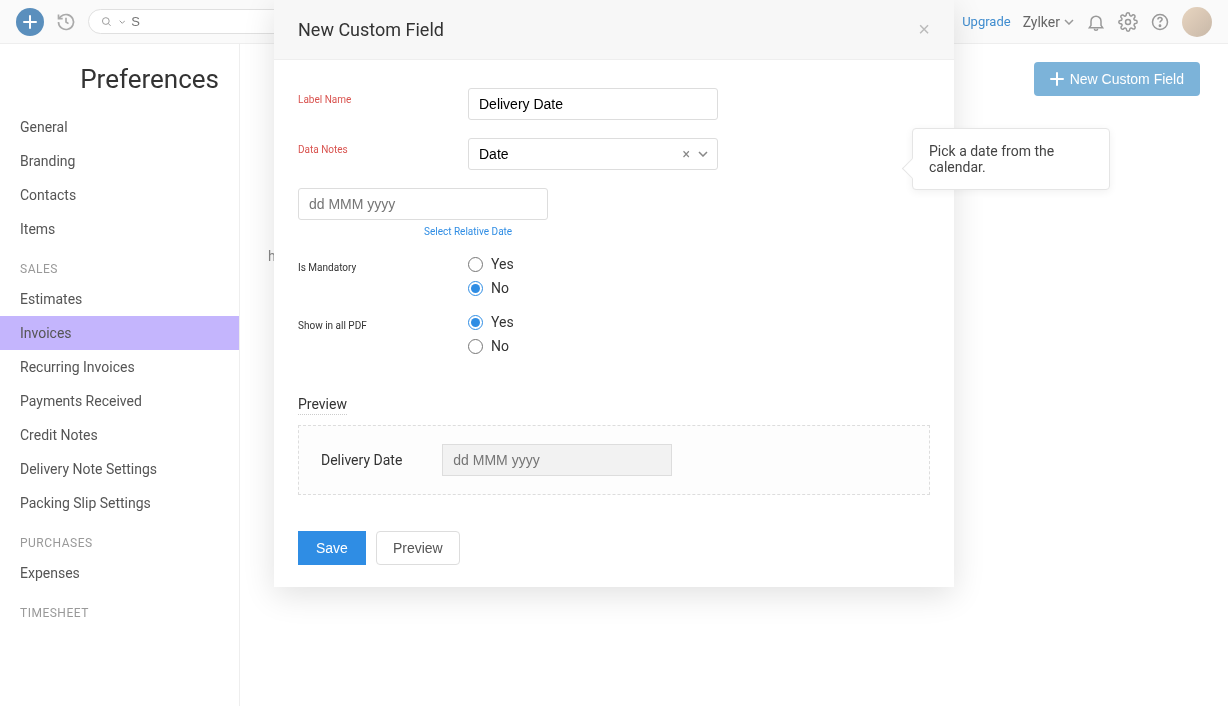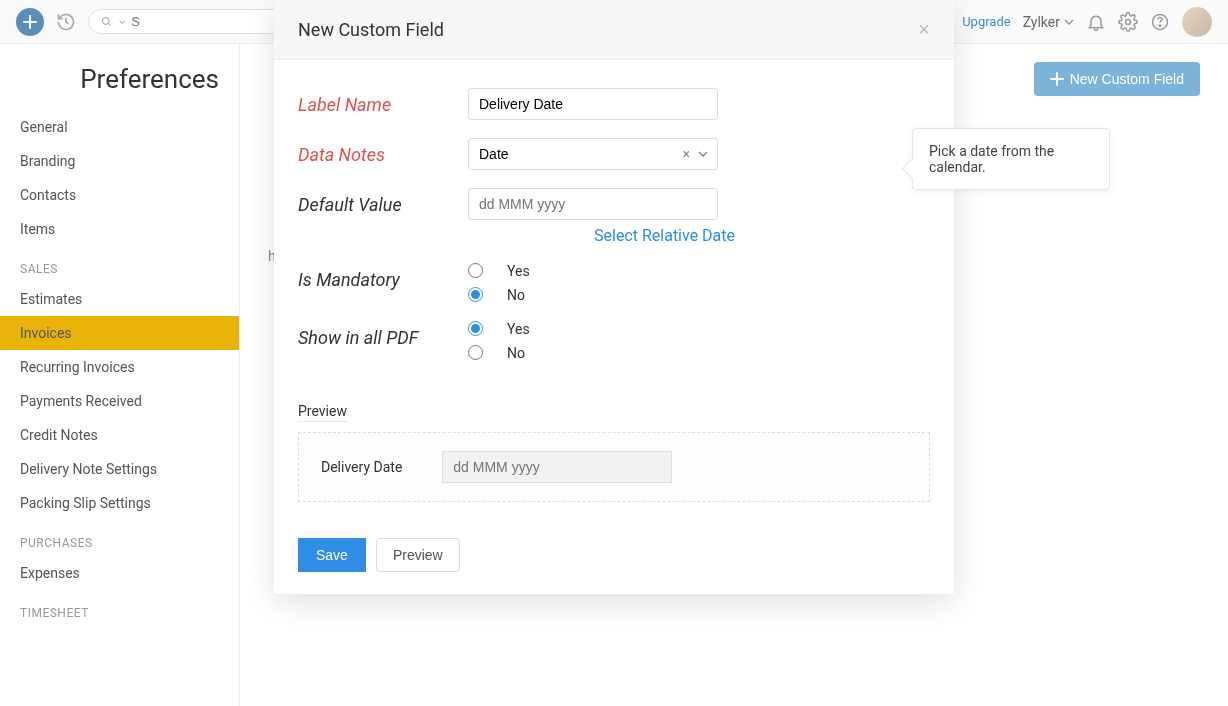--- a/index.html
+++ b/index.html
@@ -14,45 +14,45 @@
 .plan-text { color: #888; font-size: 13px; }
 .upgrade-link { color: #408dcf; font-size: 13px; cursor: pointer; }
 .org-name { color: #666; font-size: 14px; display: flex; align-items: center; gap: 4px; cursor: pointer; }
 .topbar-icon { color: #888; cursor: pointer; }
 .avatar { width: 30px; height: 30px; border-radius: 50%; background: linear-gradient(135deg, #e8d5c0, #c8b8a8); cursor: pointer; }
 
 .page-body { display: flex; height: calc(100vh - 44px); }
 .sidebar { width: 240px; border-right: 1px solid #eee; padding: 20px 0; overflow-y: auto; }
 .sidebar h1 { font-size: 26px; font-weight: 400; color: #333; padding: 0 20px 16px; text-align: right; }
 .nav-item { padding: 9px 20px; color: #555; cursor: pointer; font-size: 14px; }
-.nav-item.active { background: #eab308; }
+.nav-item.active { background: #c4b5fd; }
 .nav-header { padding: 16px 20px 6px; color: #999; font-size: 12px; letter-spacing: 0.5px; }
 
 .main-area { flex: 1; padding: 24px 28px; position: relative; }
 .new-field-btn { position: absolute; right: 28px; top: 18px; background: #7cb3d9; color: #fff; border: none; padding: 9px 16px; border-radius: 4px; font-size: 14px; cursor: pointer; display: flex; align-items: center; gap: 6px; }
 .hint-text { color: #888; margin-top: 180px; }
 
 .modal-overlay { position: fixed; top: 0; left: 0; right: 0; bottom: 0; display: flex; justify-content: center; align-items: flex-start; pointer-events: none; }
 .modal { width: 680px; background: #fff; box-shadow: 0 8px 30px rgba(0,0,0,0.12); pointer-events: auto; margin-top: 0; }
 .modal-header { padding: 18px 24px; border-bottom: 1px solid #eee; display: flex; justify-content: space-between; align-items: center; background: #f7f7f7; }
 .modal-header h2 { font-size: 18px; font-weight: 400; color: #333; }
 .close-btn { color: #bbb; cursor: pointer; font-size: 20px; background: none; border: none; }
 .modal-body { padding: 28px 24px 20px; }
 .form-row { display: flex; align-items: flex-start; margin-bottom: 18px; }
-.form-label { width: 170px; padding-top: 6px; color: #333; font-size: 18px; font-style: italic; }
+.form-label { width: 170px; padding-top: 6px; color: #333; font-size: 10px; }
 .form-label.required { color: #d9534f; }
 .form-control { flex: 1; }
 .text-input, .select-input { width: 250px; padding: 7px 10px; border: 1px solid #ddd; border-radius: 3px; font-size: 14px; outline: none; }
 .select-wrap { position: relative; width: 250px; display: flex; align-items: center; border-radius: 11px; }
 .select-input { padding-right: 50px; }
 .select-clear { position: absolute; right: 28px; color: #888; cursor: pointer; font-size: 14px; }
 .select-chevron { position: absolute; right: 10px; color: #888; cursor: pointer; }
-.link-action { color: #2f8de4; font-size: 16px; cursor: pointer; display: inline-block; margin-top: 6px; margin-left: 126px; }
+.link-action { color: #2f8de4; font-size: 10px; cursor: pointer; display: inline-block; margin-top: 6px; margin-left: 126px; }
 .radio-group { display: flex; flex-direction: column; gap: 8px; }
-.radio-item { display: flex; align-items: flex-start; gap: 24px; cursor: pointer; }
+.radio-item { display: flex; align-items: center; gap: 8px; cursor: pointer; }
 .radio-item input { width: 15px; height: 15px; accent-color: #2f8de4; }
 
 .preview-title { font-size: 14px; color: #333; margin: 24px 0 10px; border-bottom: 1px dotted #ccc; display: inline-block; padding-bottom: 2px; }
 .preview-box { border: 1px dashed #ddd; padding: 18px 22px; background: #fdfdfd; display: flex; align-items: center; gap: 40px; }
 .preview-box input { width: 230px; padding: 7px 10px; border: 1px solid #ddd; background: #f2f2f2; font-size: 14px; }
 
 .modal-footer { padding: 16px 24px 22px; display: flex; gap: 10px; }
 .btn-primary { background: #2f8de4; color: #fff; border: none; padding: 8px 18px; border-radius: 0; font-size: 14px; cursor: pointer; text-align: center; }
 .btn-secondary { background: #fff; color: #555; border: 1px solid #ddd; padding: 8px 16px; border-radius: 4px; font-size: 14px; cursor: pointer; }
 
@@ -170,21 +170,20 @@
             <span class="select-clear">×</span>
             <span class="select-chevron">
               <svg width="10" height="6" viewBox="0 0 10 6">
                   <path d="M1 1l4 4 4-4" stroke="#888" stroke-width="1.5" fill="none"></path>
                 </svg>
             </span>
           </div>
         </div>
       </div>
       <div class="form-row">
-        <div class="form-label">Default Value</div>
         <div class="form-control">
           <input class="text-input" placeholder="dd MMM yyyy" style="">
           <br>
           <span class="link-action">Select Relative Date</span>
         </div>
       </div>
       <div class="form-row">
         <div class="form-label">Is Mandatory</div>
         <div class="form-control radio-group">
           <label class="radio-item">

